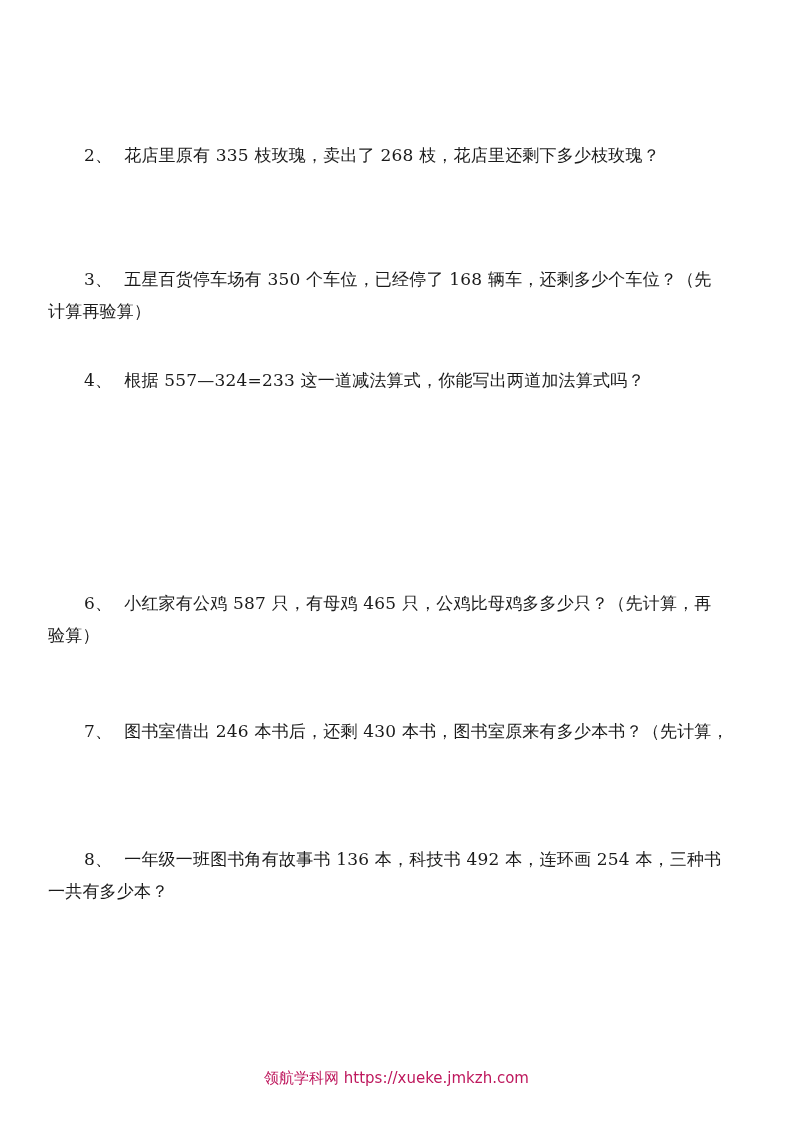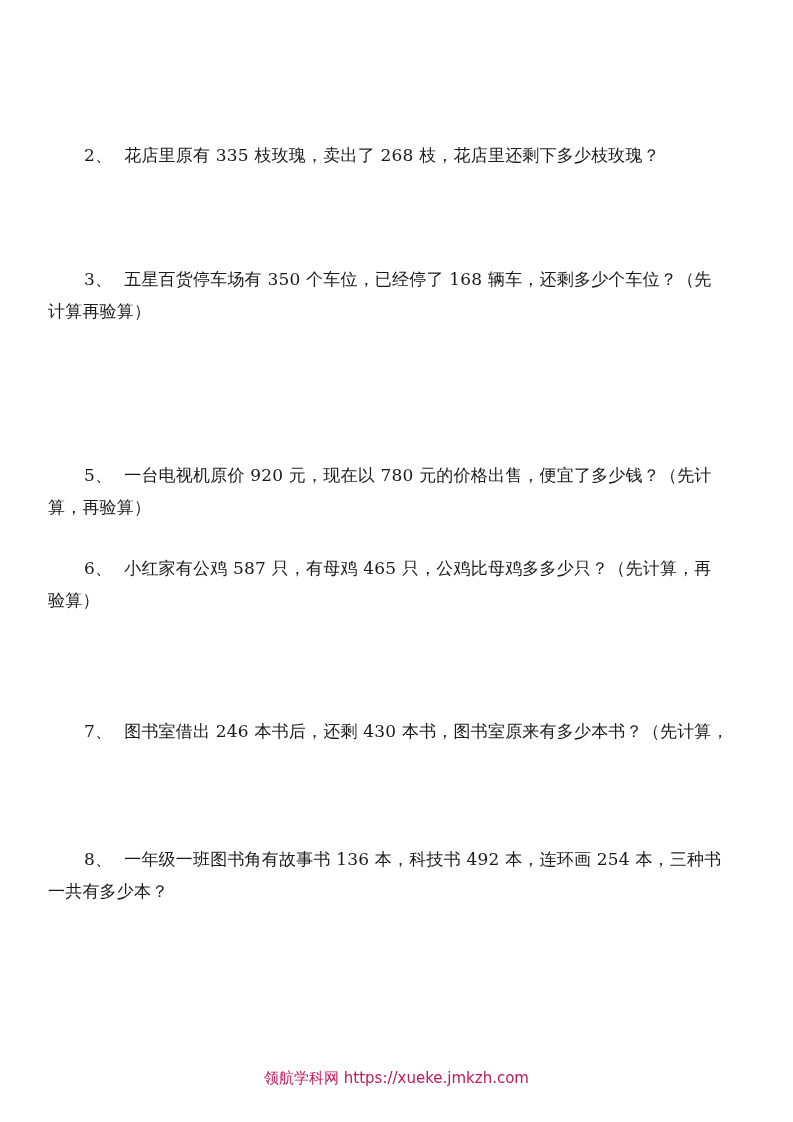--- a/index.html
+++ b/index.html
@@ -59,27 +59,26 @@
 
   <div class="question" style="top:139px;">
     <span class="q-line1"><span class="q-num">2、</span><span>花店里原有 335 枝玫瑰，卖出了 268 枝，花店里还剩下多少枝玫瑰？</span></span>
   </div>
 
   <div class="question" style="top:235px;margin-top:28px;">
     <span class="q-line1"><span class="q-num">3、</span><span>五星百货停车场有 350 个车位，已经停了 168 辆车，还剩多少个车位？（先</span></span>
     <span class="q-line2">计算再验算）</span>
   </div>
 
-
-  <div class="question" style="top:459px;">
-    <span class="q-line1"><span class="q-num">5、</span><span>一台电视机原价 920 元，现在以 780 元的价格出售，便宜了多少钱？（先计</span></span>
-    <span class="q-line2">算，再验算）</span>
+  <div class="question" style="top:364px;">
+    <span class="q-line1"><span class="q-num">4、</span><span>根据 557—324=233 这一道减法算式，你能写出两道加法算式吗？</span></span>
   </div>
 
-  <div class="question" style="top:552px;">
+
+  <div class="question" style="top:587px;">
     <span class="q-line1"><span class="q-num">6、</span><span>小红家有公鸡 587 只，有母鸡 465 只，公鸡比母鸡多多少只？（先计算，再</span></span>
     <span class="q-line2">验算）</span>
   </div>
 
   <div class="question" style="top:715px;">
     <span class="q-line1"><span class="q-num">7、</span><span>图书室借出 246 本书后，还剩 430 本书，图书室原来有多少本书？（先计算，</span></span>
   </div>
 
   <div class="question" style="top:843px;">
     <span class="q-line1"><span class="q-num">8、</span><span>一年级一班图书角有故事书 136 本，科技书 492 本，连环画 254 本，三种书</span></span>

